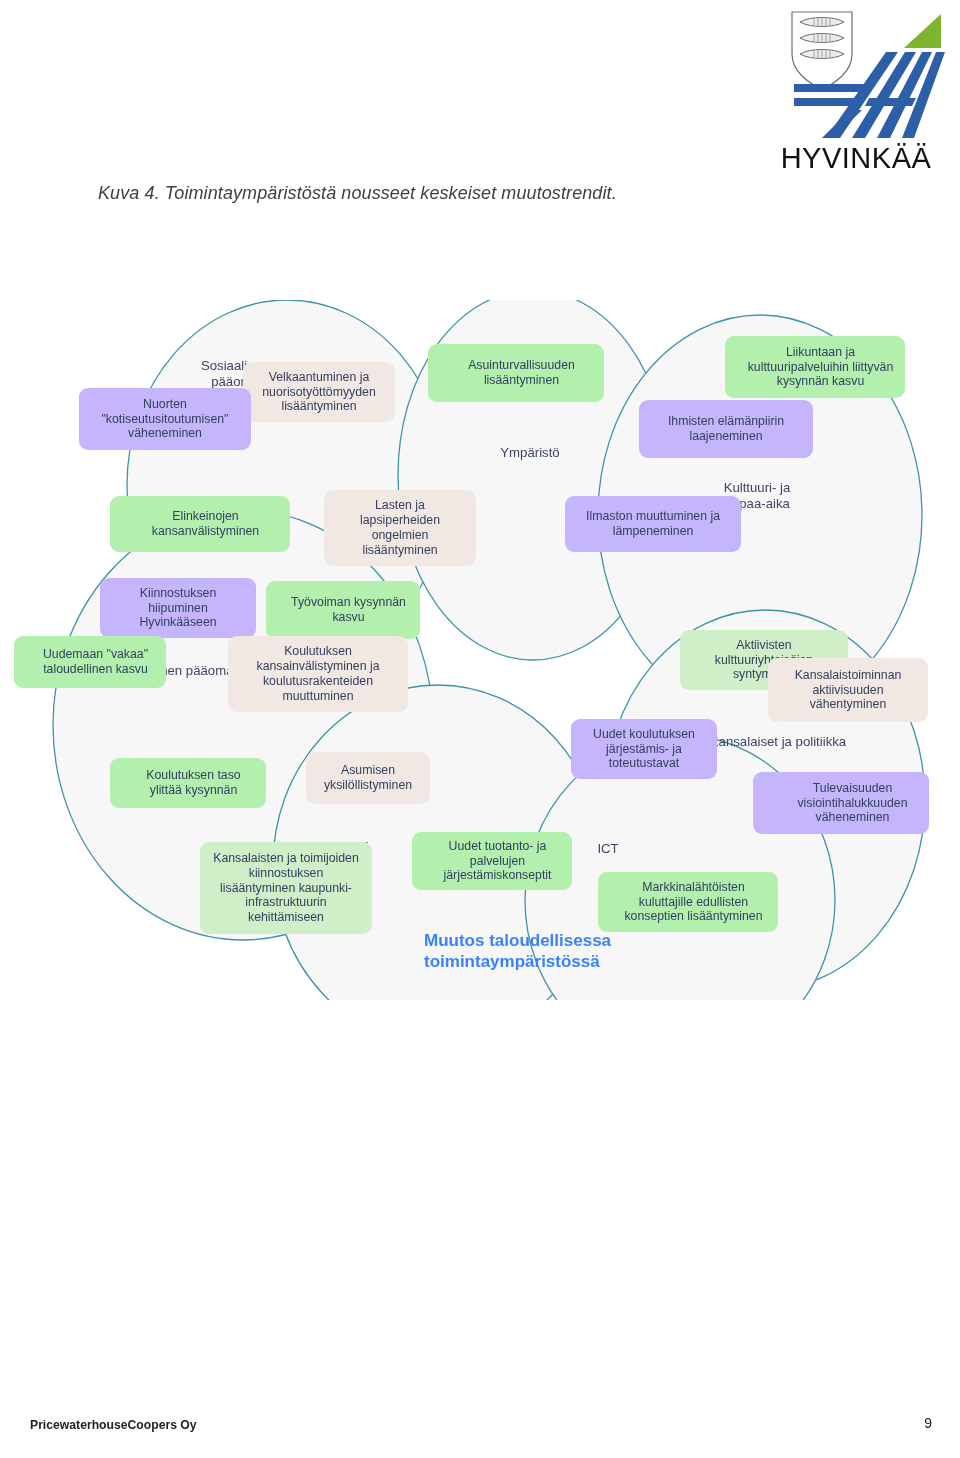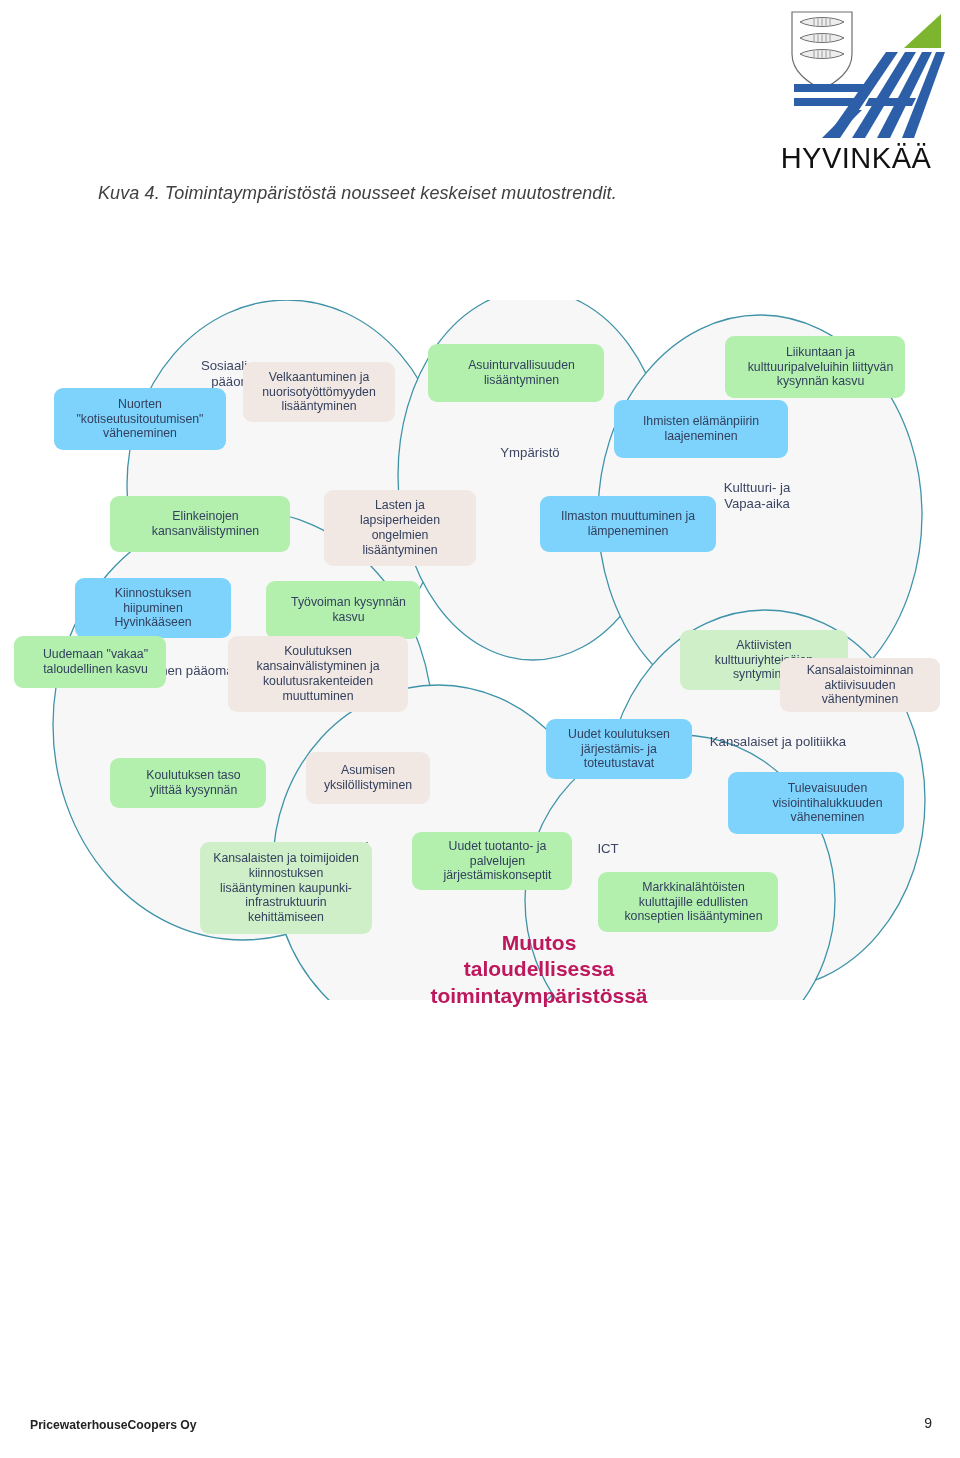--- a/index.html
+++ b/index.html
@@ -24,33 +24,33 @@
   
   #diagram{position:absolute;left:0px;top:300px;width:960px;height:700px;}
   #ellipse-layer{position:absolute;left:0;top:0;width:960px;height:700px;}
 
   .ell-label{
     position:absolute;color:#3C4563;font-size:13.2px;line-height:1.22;
     text-align:center;white-space:pre-line;
   }
 
   #center-heading{
-    position:absolute;color:#be185d;font-weight:bold;font-size:21px;
-    line-height:1.25;text-align:center;white-space:pre-line;
+    position:absolute;color:#3b82f6;font-weight:bold;font-size:17px;
+    line-height:1.25;white-space:pre-line;
     left:424px;top:630px;width:230px;
   }
 
   
   .tbox{
     position:absolute;border-radius:9px;
     display:flex;align-items:center;justify-content:center;
     text-align:center;color:#33405E;font-size:12.3px;line-height:1.21;
     padding:4px 5px;box-sizing:border-box;white-space:pre-line;
   }
-  .tbox.orange{background:#7dd3fc;}
+  .tbox.orange{background:#c4b5fd;margin-left:25px;}
   .tbox.green {background:#B3F0AE;padding-left:16px;}
   .tbox.beige {background:#F2E8E3;}
   .tbox.green-soft{background:#CFEFC8;}
 
   
   #footer-left{
     position:absolute;left:30px;top:1418px;font-size:12.2px;
     color:#232323;font-weight:bold;
   }
   #footer-page{
@@ -166,21 +166,21 @@
 
   <div class="tbox beige" style="left:228px;top:336px;width:180px;height:76px;">Koulutuksen
 kansainvälistyminen ja
 koulutusrakenteiden
 muuttuminen</div>
 
   <div class="tbox green-soft" style="left:680px;top:286px;width:168px;height:60px;margin-top:44px;">Aktiivisten
 kulttuuriyhteisöjen
 syntyminen</div>
 
-  <div class="tbox beige" style="left:768px;top:358px;width:160px;height:54px;margin-left:12px;">Kansalaistoiminnan
+  <div class="tbox beige" style="left:768px;top:358px;width:160px;height:64px;">Kansalaistoiminnan
 aktiivisuuden
 vähentyminen</div>
 
   <div class="tbox orange" style="left:546px;top:419px;width:146px;height:60px;">Uudet koulutuksen
 järjestämis- ja
 toteutustavat</div>
 
   <div class="tbox green" style="left:110px;top:458px;width:156px;height:50px;">Koulutuksen taso
 ylittää kysynnän</div>
 

